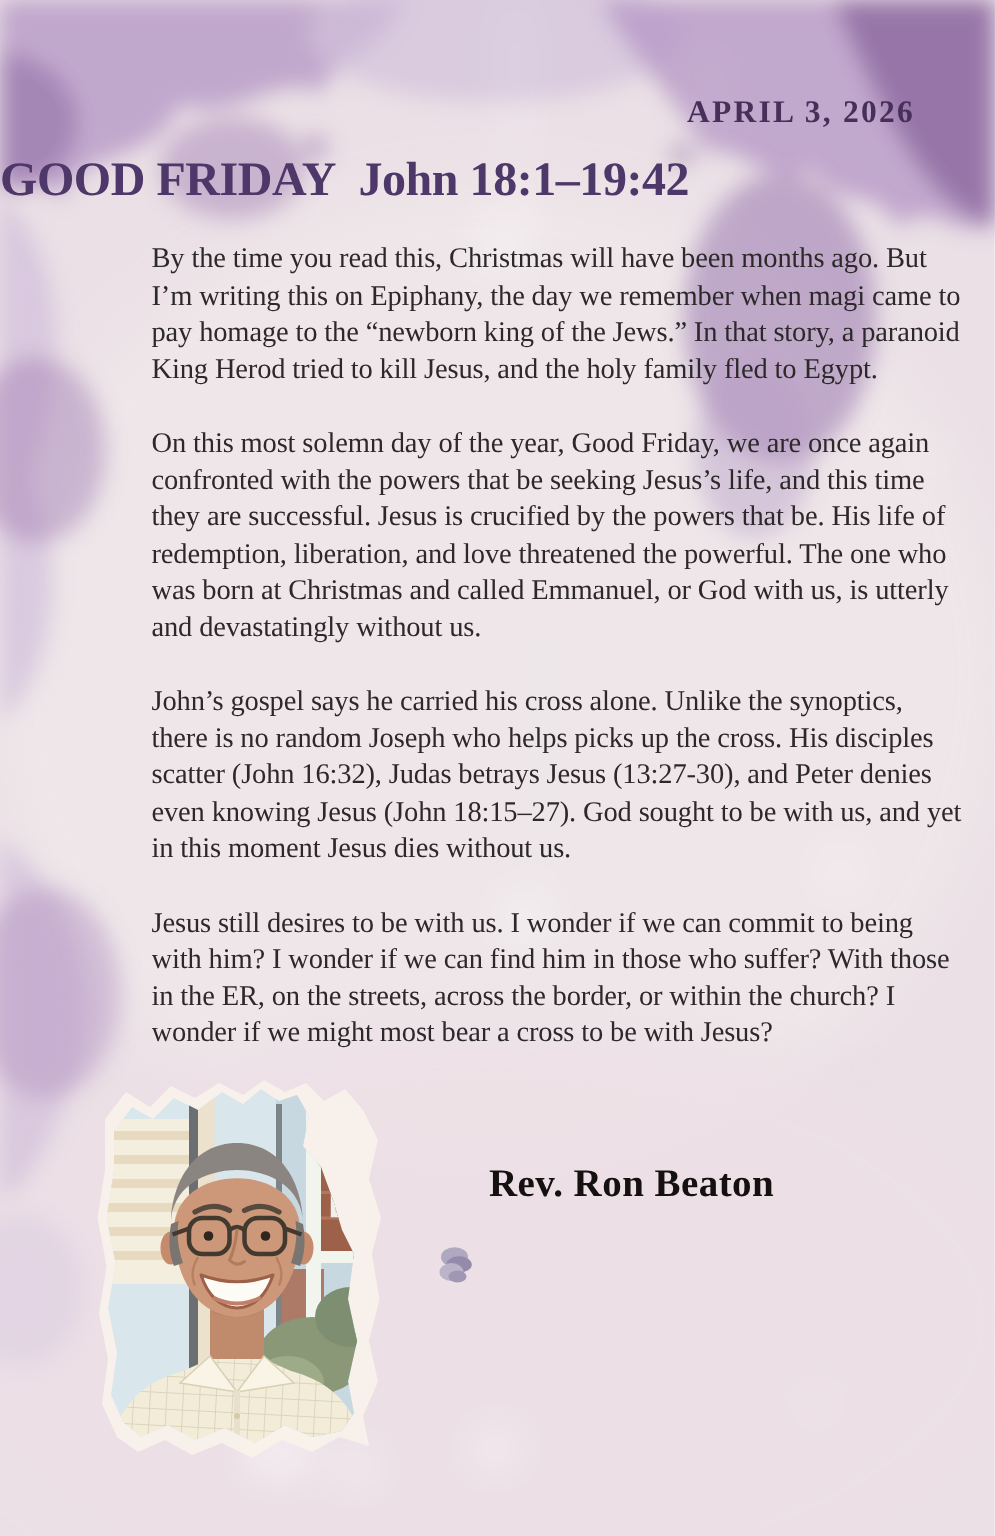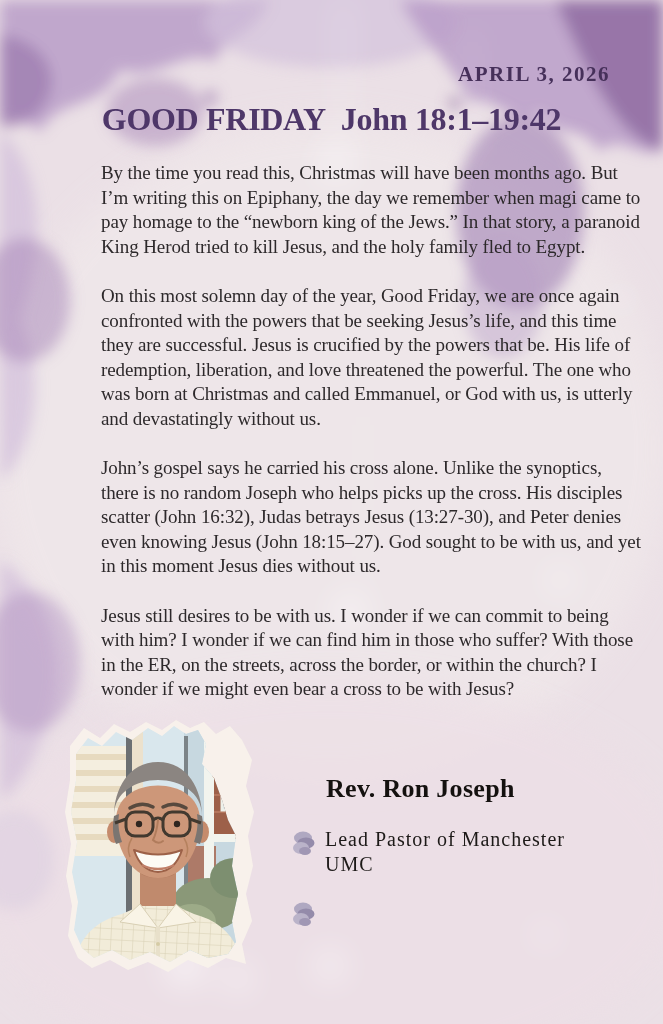--- a/index.html
+++ b/index.html
@@ -10,21 +10,21 @@
   }
   .bg-svg { position:absolute; left:0; top:0; width:663px; height:1024px; }
 
   .date {
     position:absolute; top:62px; right:53px;
     font-size:21px; font-weight:bold; letter-spacing:1.5px;
     color:#46305a;
   }
   .title {
     position:absolute; top:101px; left:0; width:100%;
-    margin:0; text-align:center;
+    margin:0; 
     font-size:32px; font-weight:bold; color:#4e3769;
     letter-spacing:-0.3px;
   }
   .title .title-ref { margin-left:15px; }
 
   .article {
     position:absolute; top:161px; left:62px; width:542px;
     color:#2d292b; font-size:19px; line-height:24.5px;
     letter-spacing:-0.1px;
     margin-left:39px;
@@ -106,21 +106,21 @@
     </g>
   </svg>
 
   <div class="date">APRIL 3, 2026</div>
   <h1 class="title"><span>GOOD FRIDAY</span><span class="title-ref">John 18:1–19:42</span></h1>
 
   <div class="article">
     <p>By the time you read this, Christmas will have been months ago. But I’m writing this on Epiphany, the day we remember when magi came to pay homage to the “newborn king of the Jews.” In that story, a paranoid King Herod tried to kill Jesus, and the holy family fled to Egypt.</p>
     <p>On this most solemn day of the year, Good Friday, we are once again confronted with the powers that be seeking Jesus’s life, and this time they are successful. Jesus is crucified by the powers that be. His life of redemption, liberation, and love threatened the powerful. The one who was born at Christmas and called Emmanuel, or God with us, is utterly and devastatingly without us.</p>
     <p>John’s gospel says he carried his cross alone. Unlike the synoptics, there is no random Joseph who helps picks up the cross. His disciples scatter (John 16:32), Judas betrays Jesus (13:27-30), and Peter denies even knowing Jesus (John 18:15–27). God sought to be with us, and yet in this moment Jesus dies without us.</p>
-    <p>Jesus still desires to be with us. I wonder if we can commit to being with him? I wonder if we can find him in those who suffer? With those in the ER, on the streets, across the border, or within the church? I wonder if we might even bear a cross to be with Jesus?</p>
+    <p>Jesus still desires to be with us. I wonder if we can commit to being with him? I wonder if we can find him in those who suffer? With those in the ER, on the streets, across the border, or within the church? I wonder if we might most bear a cross to be with Jesus?</p>
   </div>
 
   <svg class="photo-svg" width="204" height="262" viewBox="0 0 204 262" xmlns="http://www.w3.org/2000/svg">
     <defs>
       <clipPath id="photoClip">
         <polygon points="20,38 32,22 46,30 60,16 76,24 92,12 106,20 118,10 130,18 142,14 150,28 146,48 158,62 166,84 172,104 180,120 176,150 182,178 176,205 180,226 172,238 152,242 134,234 114,246 94,236 74,244 56,234 38,242 26,232 18,214 22,186 16,156 21,126 15,96 20,64"></polygon>
       </clipPath>
       <pattern id="shirtcheck" width="11" height="11" patternUnits="userSpaceOnUse" patternTransform="rotate(3)">
         <rect width="11" height="11" fill="#f2ecd9"></rect>
         <path d="M0 0H11M0 0V11" stroke="#c9c0a2" stroke-width="1" opacity="0.7"></path>
@@ -188,33 +188,22 @@
         <circle cx="121" cy="108" r="3.2" fill="#2f2620"></circle>
         <path d="M102,104 C101,114 99,120 97,124 Q102,129 107,125" stroke="#b07c5c" stroke-width="2" fill="none" stroke-linecap="round"></path>
         <path d="M76,122 Q70,132 74,141" stroke="#b5815e" stroke-width="1.5" fill="none"></path>
         <path d="M128,122 Q134,132 130,141" stroke="#b5815e" stroke-width="1.5" fill="none"></path>
         <path d="M78,134 Q102,143 126,134 Q119,155 102,156 Q85,155 78,134 Z" fill="#fdfbf5" stroke="#9c6148" stroke-width="2" stroke-linejoin="round"></path>
         <path d="M86,149 Q102,157 118,149" stroke="#c07f68" stroke-width="2.5" fill="none"></path>
       </g>
     </g>
   </svg>
 
-  <div class="author-name">Rev. Ron Joseph</div>
+  <div class="author-name">Rev. Ron Beaton</div>
   <ul class="bullets">
-    <li>
-      <svg class="bullet-icon" width="24" height="26" viewBox="0 0 24 26" xmlns="http://www.w3.org/2000/svg">
-        <g opacity="0.9">
-          <ellipse cx="11" cy="8" rx="9" ry="6.5" fill="#a9a2bd"></ellipse>
-          <ellipse cx="14" cy="13" rx="8.5" ry="5.5" fill="#8b82a3"></ellipse>
-          <ellipse cx="9" cy="18" rx="8" ry="6" fill="#b5aec6"></ellipse>
-          <ellipse cx="13" cy="21" rx="6" ry="4" fill="#9890ae"></ellipse>
-        </g>
-      </svg>
-      <span class="bullet-label">Lead Pastor of Manchester UMC</span>
-    </li>
     <li>
       <svg class="bullet-icon" width="24" height="26" viewBox="0 0 24 26" xmlns="http://www.w3.org/2000/svg">
         <g opacity="0.9">
           <ellipse cx="11" cy="8" rx="9" ry="6.5" fill="#a9a2bd"></ellipse>
           <ellipse cx="14" cy="13" rx="8.5" ry="5.5" fill="#8b82a3"></ellipse>
           <ellipse cx="9" cy="18" rx="8" ry="6" fill="#b5aec6"></ellipse>
           <ellipse cx="13" cy="21" rx="6" ry="4" fill="#9890ae"></ellipse>
         </g>
       </svg>
     </li>

